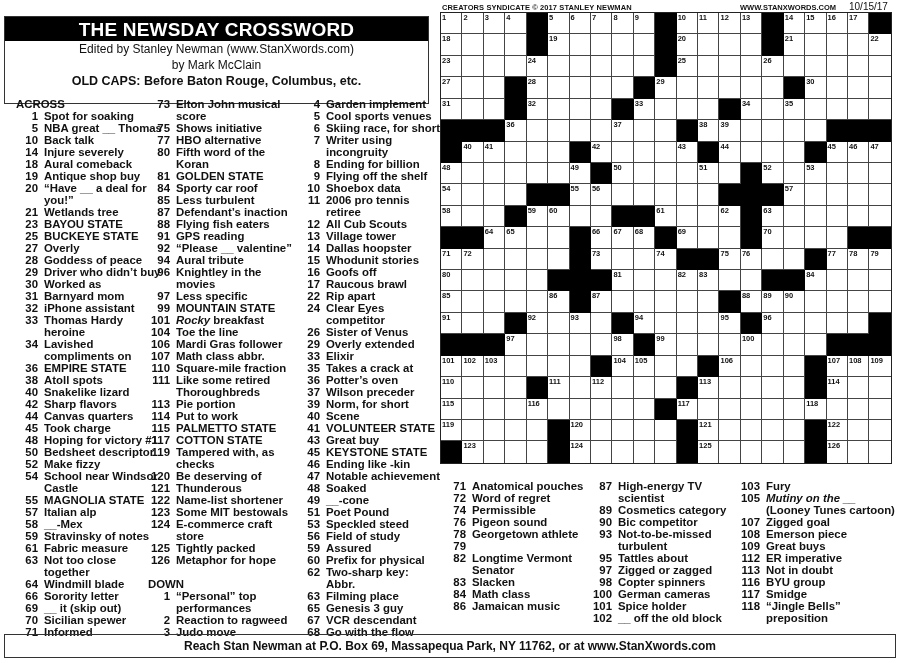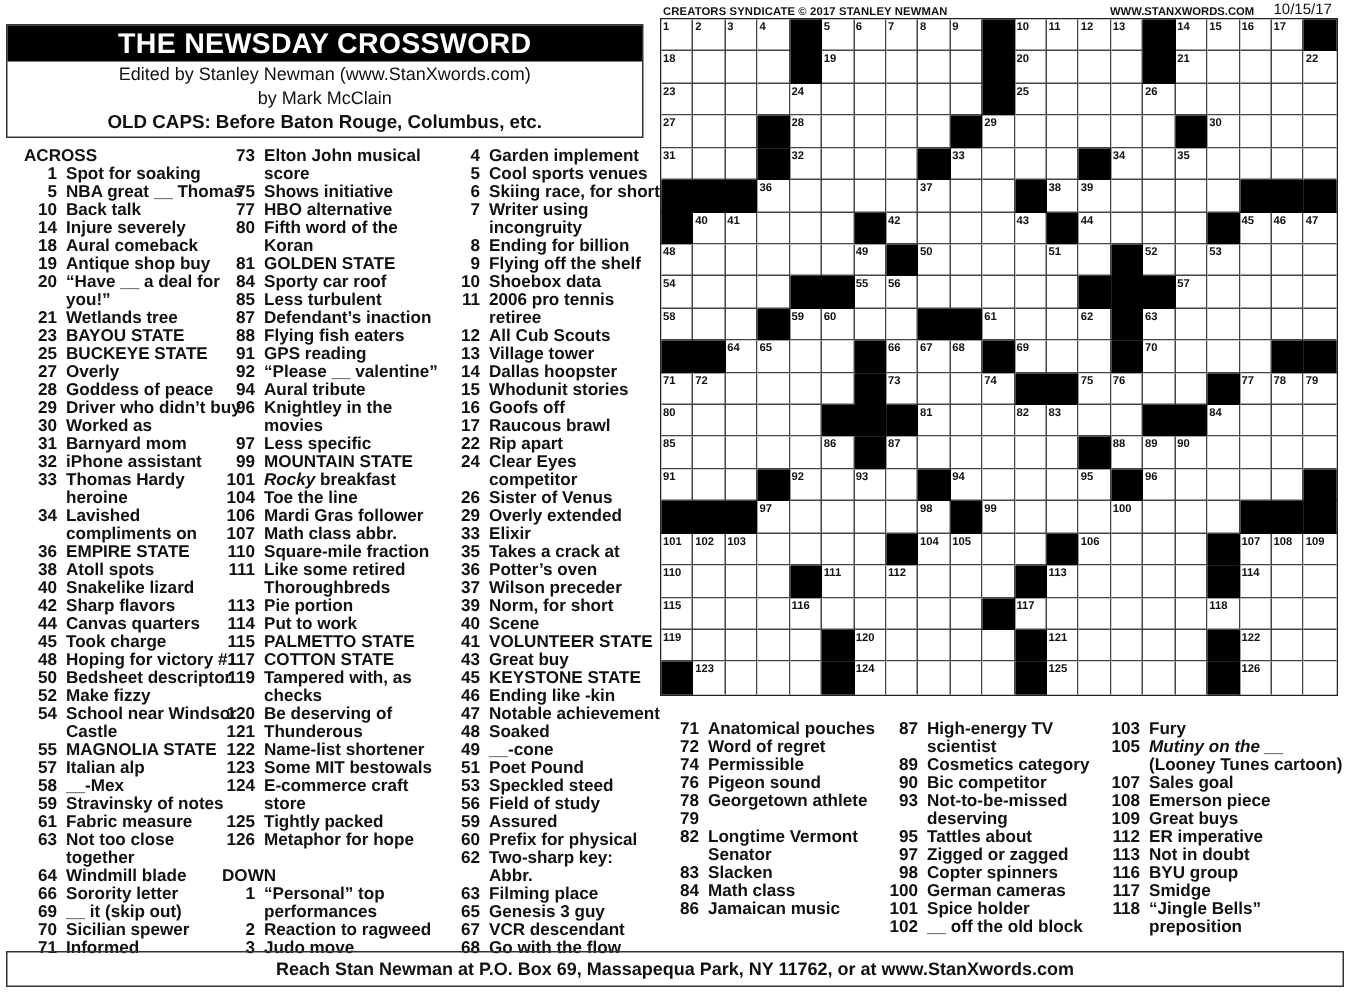--- a/index.html
+++ b/index.html
@@ -1,17 +1,17 @@
 <!DOCTYPE html>
 <html><head>
 <meta charset="utf-8">
 <style>
   html,body{margin:0;padding:0;background:#fff;}
   body{width:900px;height:663px;position:relative;overflow:hidden;font-family:"Liberation Sans",sans-serif;color:#111;}
-  .titlebox{position:absolute;left:4px;top:16px;width:425px;height:76px;border:1px solid #333;box-sizing:border-box;}
+  .titlebox{position:absolute;left:4px;top:16px;width:425px;height:88px;border:1px solid #333;box-sizing:border-box;}
   .titlebar{background:#000;color:#fff;font-weight:bold;font-size:19px;text-align:center;height:24px;line-height:25px;letter-spacing:0.2px;}
   .tline{text-align:center;font-size:12px;line-height:16px;}
   .tline.b{font-weight:bold;font-size:12.5px;}
   .col{position:absolute;top:98px;font-size:11.4px;line-height:12px;font-weight:bold;}
   .clue{display:flex;margin:0;}
   .clue .n{width:22px;text-align:right;padding-right:6px;flex:none;}
   .clue .t{flex:1;}
   .hdr{font-weight:bold;margin-bottom:0;}
   .gap{height:12px;}
   .credit{position:absolute;left:442px;top:3px;font-size:7.5px;font-weight:bold;letter-spacing:0.1px;}
@@ -1256,21 +1256,21 @@
     <div class="clue">
       <span class="n">89</span>
       <span class="t">Cosmetics category</span>
     </div>
     <div class="clue">
       <span class="n">90</span>
       <span class="t">Bic competitor</span>
     </div>
     <div class="clue">
       <span class="n">93</span>
-      <span class="t">Not-to-be-missed deserving</span>
+      <span class="t">Not-to-be-missed turbulent</span>
     </div>
     <div class="clue">
       <span class="n">95</span>
       <span class="t">Tattles about</span>
     </div>
     <div class="clue">
       <span class="n">97</span>
       <span class="t">Zigged or zagged</span>
     </div>
     <div class="clue">
@@ -1294,21 +1294,21 @@
     <div class="clue">
       <span class="n">103</span>
       <span class="t">Fury</span>
     </div>
     <div class="clue">
       <span class="n">105</span>
       <span class="t"><em>Mutiny on the __</em> (Looney Tunes cartoon)</span>
     </div>
     <div class="clue">
       <span class="n">107</span>
-      <span class="t">Sales goal</span>
+      <span class="t">Zigged goal</span>
     </div>
     <div class="clue">
       <span class="n">108</span>
       <span class="t">Emerson piece</span>
     </div>
     <div class="clue">
       <span class="n">109</span>
       <span class="t">Great buys</span>
     </div>
     <div class="clue">

